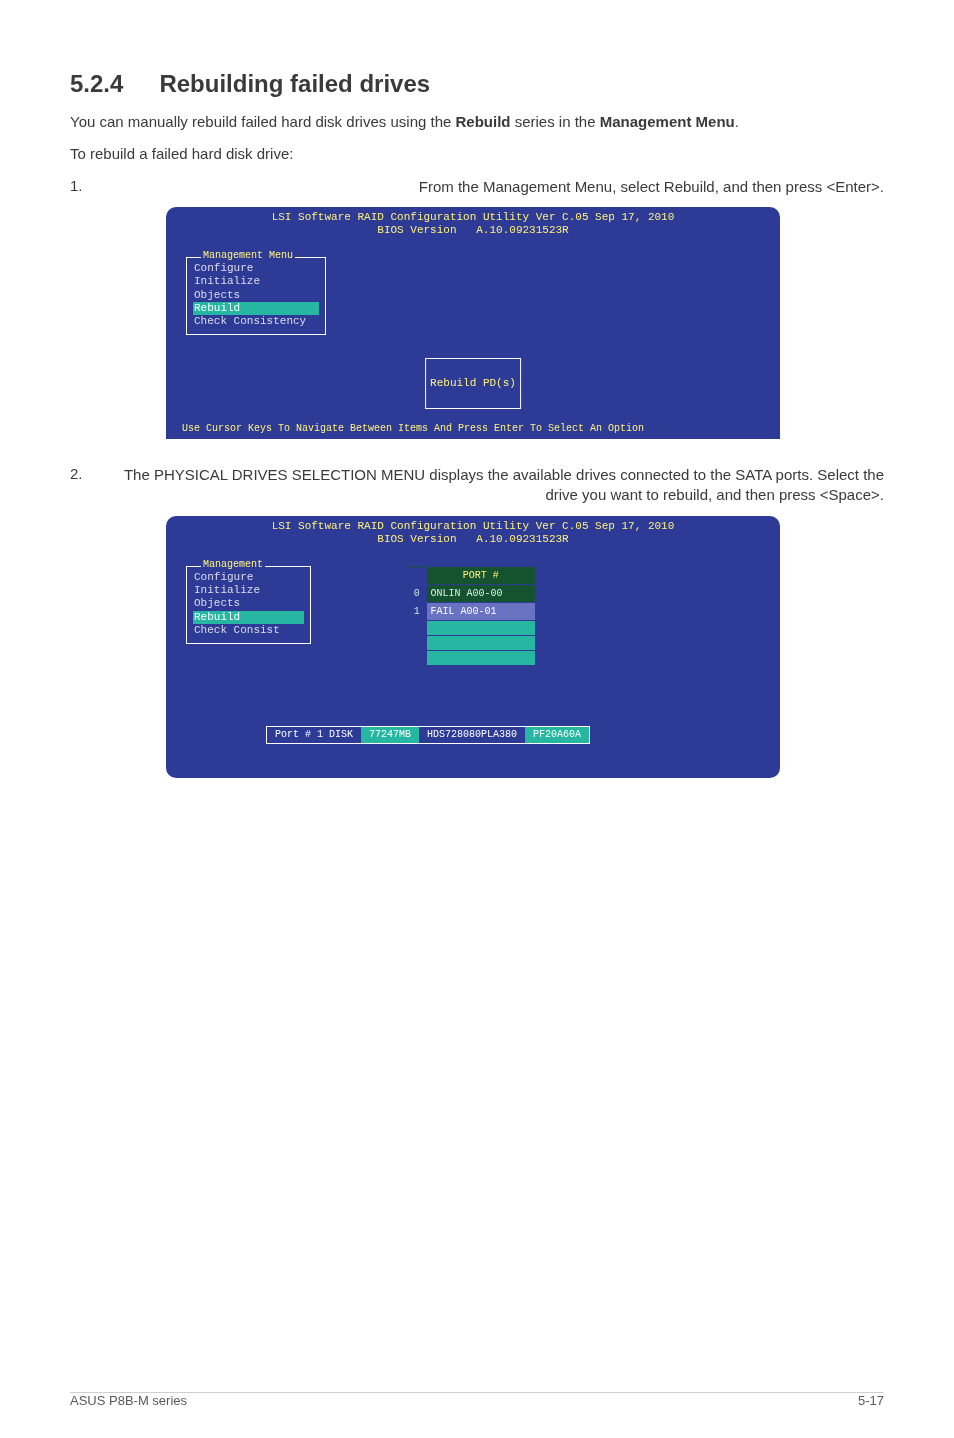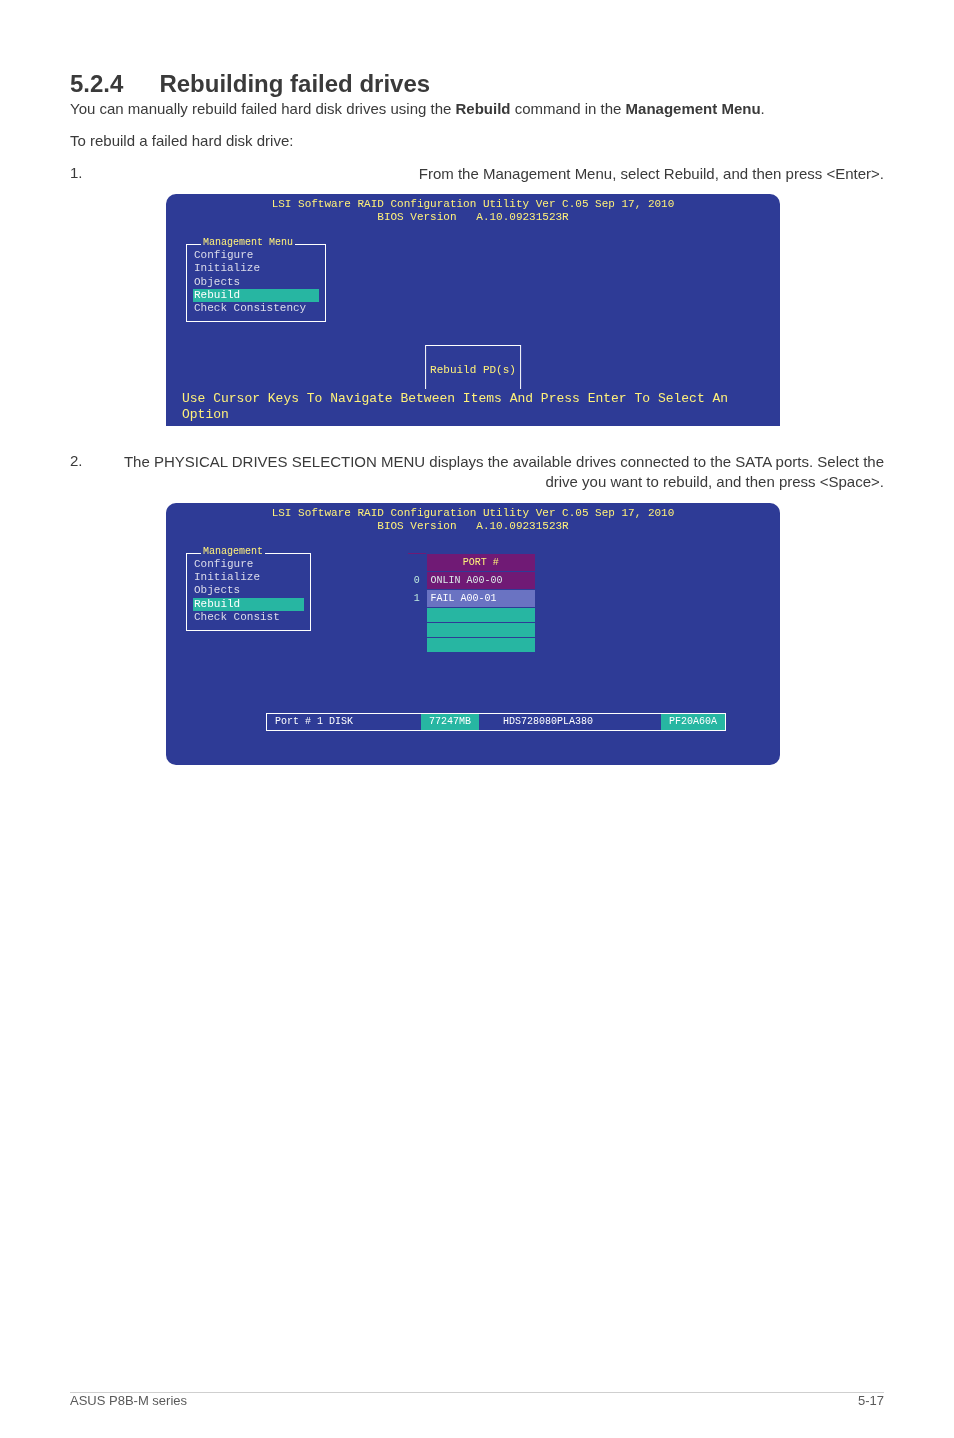--- a/index.html
+++ b/index.html
@@ -10,21 +10,21 @@
     margin: 0 auto;
     color: #333;
     padding: 70px 70px 0 70px;
     position: relative;
     min-height: 1438px;
   }
   .h2 {
     font-size: 24px;
     font-weight: bold;
     color: #3a3a3a;
-    margin-bottom: 1px;
+    margin-bottom: 14px;
   }
   .h2 .secnum { display: inline-block; margin-right: 36px; }
   .p { font-size: 15px; line-height: 1.35; margin-bottom: 12px; color: #3a3a3a; }
   .p .bold { font-weight: bold; }
   .ol-item { display: flex; margin-bottom: 10px; }
   .ol-num { width: 44px; font-size: 15px; color: #3a3a3a; }
   .ol-body { flex: 1; font-size: 15px; line-height: 1.35; color: #3a3a3a; text-align: right; }
   .bios-wrap {
     margin: 8px 0 26px 96px;
     width: 614px;
@@ -72,21 +72,21 @@
     background: #2e3b96;
     color: #fff17a;
     padding: 18px 4px;
   }
   .bios-footer {
     background: #2e3b96;
     border-top: none;
     color: #fff17a;
     text-align: left;
     padding: 2px 6px 4px 16px;
-    font-size: 13px;
+    font-size: 10px;
   }
   .bios-body2 { padding: 8px 0 10px 0; min-height: 230px; position: relative; }
   .sub-box-outline {
     position: absolute;
     left: 144px;
     top: 6px;
     right: 62px;
     bottom: 56px;
     border: 1px solid #ffffff;
   }
@@ -106,71 +106,71 @@
     border: 1px solid #ffffff;
     padding: 4px 6px 6px 6px;
     width: 125px;
     background: #2e3b96;
   }
   .port-table {
     position: absolute;
     left: 242px;
     top: 18px;
     width: 128px;
-    background: #701a75;
+    background: #14532d;
     border-collapse: collapse;
   }
   .port-table td {
     border: 1px solid #2e3b96;
     padding: 1px 4px;
     color: #dcedea;
     font-family: "Courier New", monospace;
     font-size: 10px;
     height: 18px;
   }
   .port-table .header-cell { text-align: center; color: #fff17a; }
   .port-table .idx { width: 18px; text-align: center; color: #bfeadf; border: none; }
   .port-table .pad-row td { height: 14px; border: none; }
   .port-table .sel td.val { background: #6a73c2; color: #fff; }
   .port-inline {
     position: absolute;
     bottom: 34px;
     left: 100px;
     display: flex;
     align-items: center;
-    gap: 16px;
+    gap: 0;
     border: 1px solid #ffffff;
     background: #2e3b96;
     color: #ffffff;
     font-size: 10px;
     font-family: "Courier New", monospace;
   }
   .port-inline span { padding: 2px 8px; }
-  .port-inline .green { background: #27b6a2; color: #ffffff; margin-left: 44px; }
+  .port-inline .green { background: #27b6a2; color: #ffffff; }
   .footer-line {
     position: absolute;
     bottom: 30px;
     left: 70px;
     right: 70px;
     border-top: 1px solid #cfcfcf;
     display: flex;
     justify-content: space-between;
     font-size: 13px;
     color: #5a5a5a;
   }
 </style>
 </head>
 <body>
 
 <div class="h2">
   <span class="secnum">5.2.4</span><span>Rebuilding failed drives</span>
 </div>
 
 <p class="p">
-  <span>You can manually rebuild failed hard disk drives using the </span><span class="bold">Rebuild</span><span> command in the </span><span class="bold">Management Menu</span><span>.</span>
+  <span>You can manually rebuild failed hard disk drives using the </span><span class="bold">Rebuild</span><span> series in the </span><span class="bold">Management Menu</span><span>.</span>
 </p>
 <p class="p">To rebuild a failed hard disk drive:</p>
 
 <div class="ol-item">
   <div class="ol-num">1.</div>
   <div class="ol-body">
     <span>From the </span><span class="bold">Management Menu</span><span>, select </span><span class="bold">Rebuild</span><span>, and then press &lt;Enter&gt;.</span>
   </div>
 </div>
 

